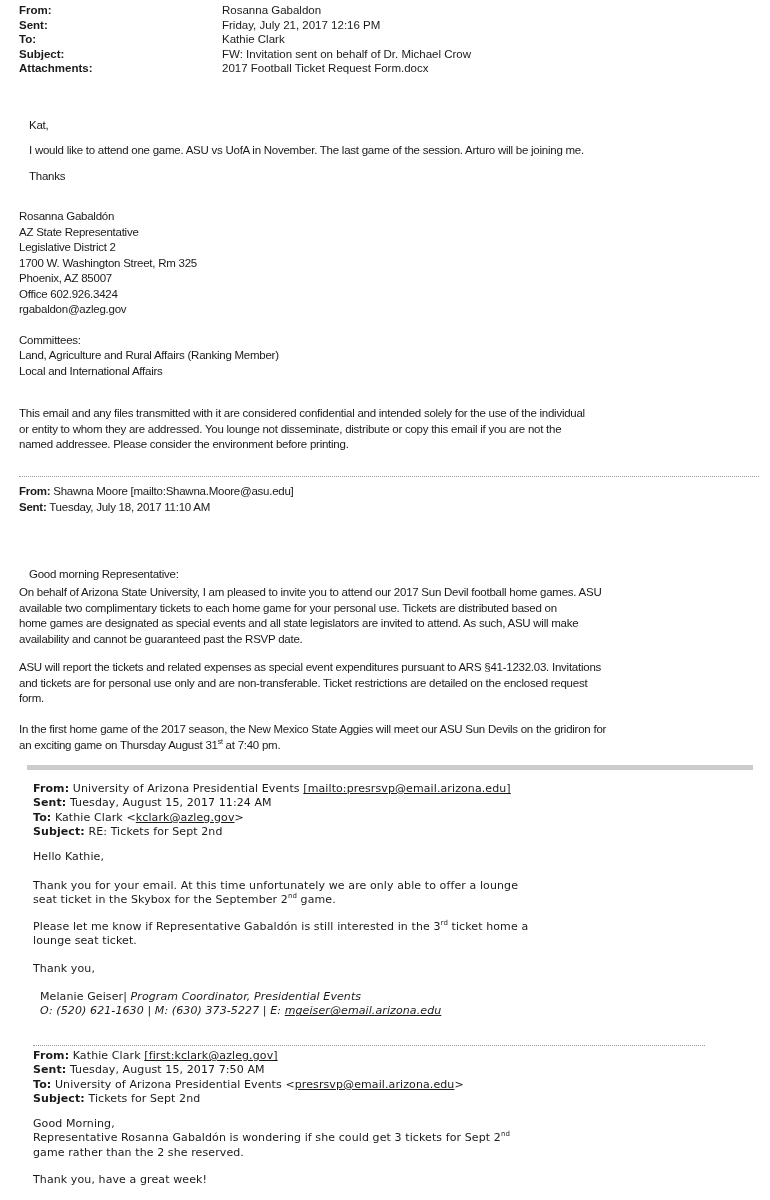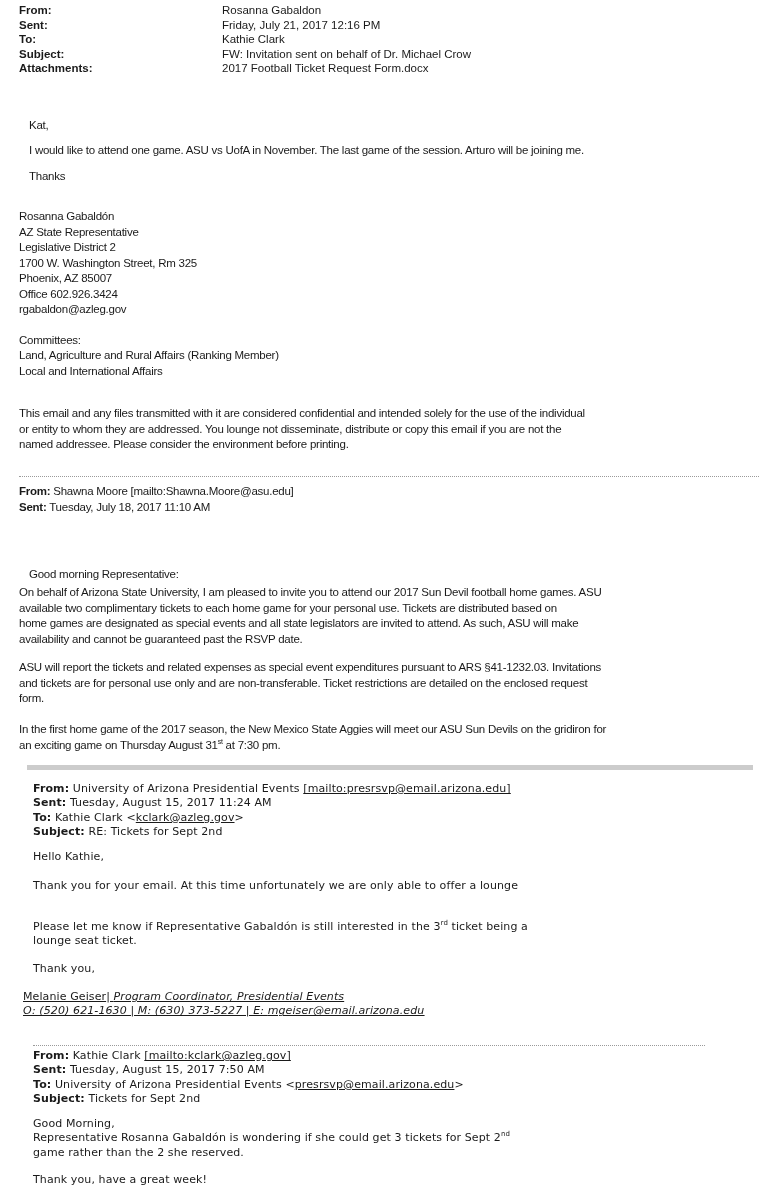--- a/index.html
+++ b/index.html
@@ -142,21 +142,21 @@
 </div>
 
 <div class="abs cal" style="left:19px; top:660px;">
   <div class="sig-line">ASU will report the tickets and related expenses as special event expenditures pursuant to ARS §41-1232.03. Invitations</div>
   <div class="sig-line">and tickets are for personal use only and are non-transferable. Ticket restrictions are detailed on the enclosed request</div>
   <div class="sig-line">form.</div>
 </div>
 
 <div class="abs cal" style="left:19px; top:722px;">
   <div class="sig-line">In the first home game of the 2017 season, the New Mexico State Aggies will meet our ASU Sun Devils on the gridiron for</div>
-  <div class="sig-line"><span>an exciting game on Thursday August 31</span><sup>st</sup><span> at 7:30 pm.</span></div>
+  <div class="sig-line"><span>an exciting game on Thursday August 31</span><sup>st</sup><span> at 7:40 pm.</span></div>
 </div>
 
 <div class="gray-bar"></div>
 
 <div class="abs wide" style="left:33px; top:782px;">
   <div class="sig-line">
     <b>From:</b><span> University of Arizona Presidential Events </span><span class="u">[mailto:presrsvp@email.arizona.edu]</span>
   </div>
   <div class="sig-line">
     <b>Sent:</b><span> Tuesday, August 15, 2017 11:24 AM</span>
@@ -166,39 +166,40 @@
   </div>
   <div class="sig-line">
     <b>Subject:</b><span> RE: Tickets for Sept 2nd</span>
   </div>
 </div>
 
 <p class="wp wide" style="top:850px;">Hello Kathie,</p>
 
 <div class="abs wide" style="left:33px; top:879px;">
   <div class="sig-line">Thank you for your email. At this time unfortunately we are only able to offer a lounge</div>
+  <div class="sig-line"><span>seat ticket in the Skybox for the September 2</span><sup>nd</sup><span> game.</span></div>
 </div>
 
 <div class="abs wide" style="left:33px; top:920px;">
-  <div class="sig-line"><span>Please let me know if Representative Gabaldón is still interested in the 3</span><sup>rd</sup><span> ticket being a</span></div>
+  <div class="sig-line"><span>Please let me know if Representative Gabaldón is still interested in the 3</span><sup>rd</sup><span> ticket home a</span></div>
   <div class="sig-line">lounge seat ticket.</div>
 </div>
 
 <p class="wp wide" style="top:962px;">Thank you,</p>
 
-<div class="abs wide" style="left:23px; top:990px;text-decoration:underline;">
+<div class="abs wide" style="left:40px; top:990px;">
   <div class="sig-line"><span>Melanie Geiser</span><span>| </span><span class="it">Program Coordinator, Presidential Events</span></div>
   <div class="sig-line it"><span>O: (520) 621-1630 | M: (630) 373-5227 | E: </span><span class="u">mgeiser@email.arizona.edu</span></div>
 </div>
 
 <div class="dotted-rule" style="left:33px; width:672px; top:1045px;"></div>
 
 <div class="abs wide" style="left:33px; top:1049px;">
   <div class="sig-line">
-    <b>From:</b><span> Kathie Clark </span><span class="u">[mailto:kclark@azleg.gov]</span>
+    <b>From:</b><span> Kathie Clark </span><span class="u">[first:kclark@azleg.gov]</span>
   </div>
   <div class="sig-line">
     <b>Sent:</b><span> Tuesday, August 15, 2017 7:50 AM</span>
   </div>
   <div class="sig-line">
     <b>To:</b><span> University of Arizona Presidential Events &lt;</span><span class="u">presrsvp@email.arizona.edu</span><span>&gt;</span>
   </div>
   <div class="sig-line">
     <b>Subject:</b><span> Tickets for Sept 2nd</span>
   </div>

